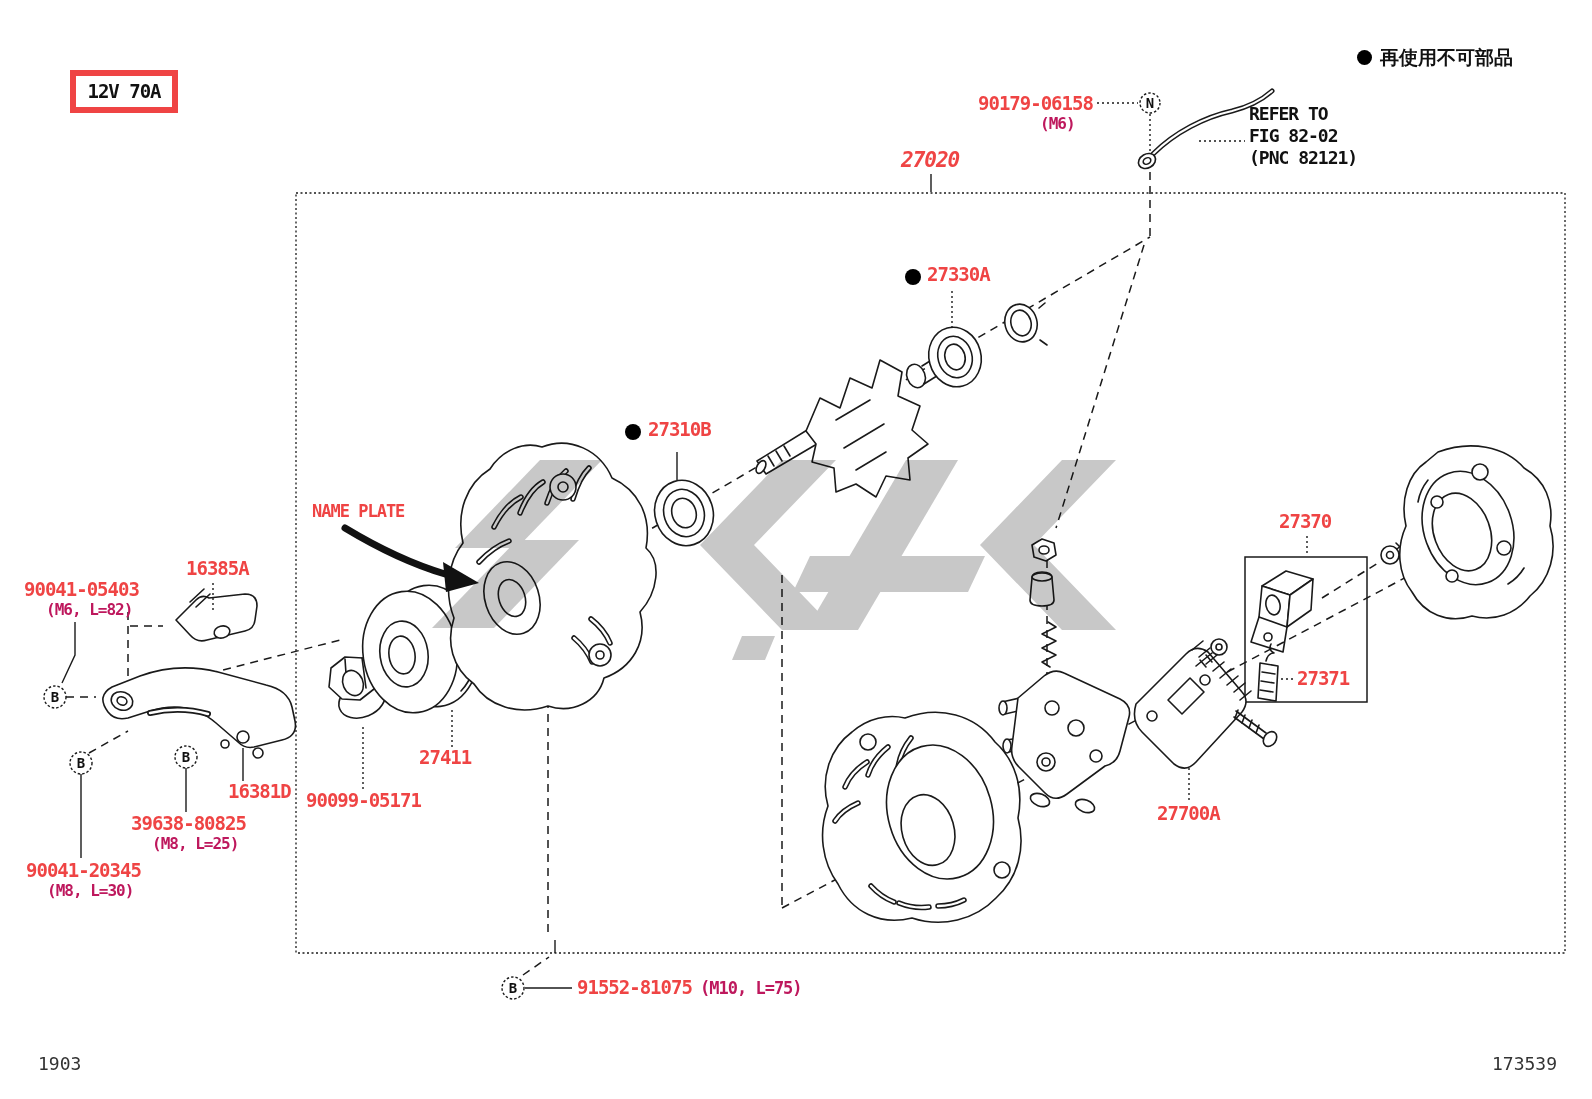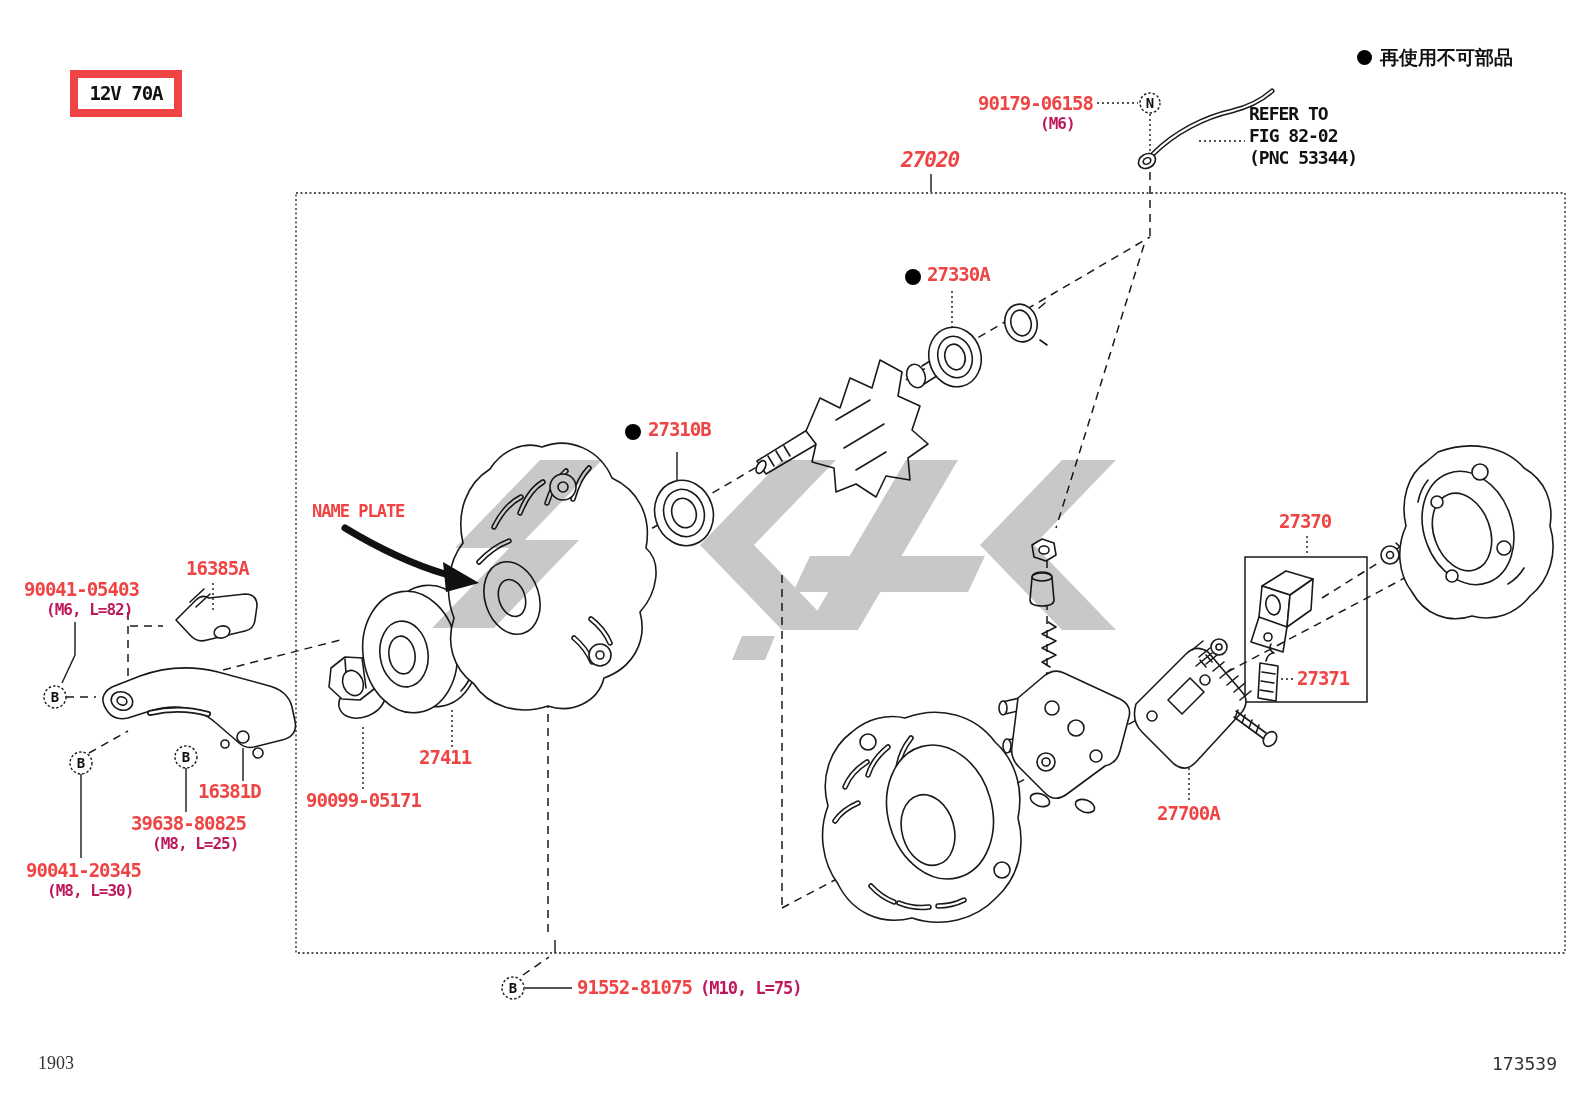--- a/index.html
+++ b/index.html
@@ -4,21 +4,21 @@
 <style>
   html,body{margin:0;padding:0;background:#fff;}
   .stage{position:relative;width:1592px;height:1099px;background:#fff;overflow:hidden;
          font-family:"DejaVu Sans Mono","Liberation Mono",monospace;color:#111;}
   svg{position:absolute;left:0;top:0;}
   .plbl{position:absolute;font-weight:bold;font-size:19px;letter-spacing:-1px;white-space:nowrap;color:#ef4444;}
   .plbl.big{font-size:21px;font-style:italic;}
   .psub{position:absolute;font-weight:bold;font-size:16px;letter-spacing:-1px;white-space:nowrap;color:#be185d;}
   .psub.big{font-size:17px;}
   .note{position:absolute;font-weight:bold;font-size:18px;letter-spacing:-1px;line-height:22px;white-space:nowrap;color:#111;}
-  .specbox{position:absolute;left:70px;top:70px;width:96px;height:31px;border:8px solid #ef4444;
+  .specbox{position:absolute;left:70px;top:70px;width:96px;height:31px;border:6px solid #ef4444;
            text-align:center;line-height:31px;font-weight:bold;font-size:19px;letter-spacing:-1px;}
   .dot{position:absolute;width:16px;height:16px;border-radius:50%;background:#000;}
   .dot.sm{width:15px;height:15px;}
   .legend{position:absolute;left:1380px;top:45px;font-size:19px;font-weight:bold;
           font-family:"DejaVu Sans","Liberation Sans",sans-serif;white-space:nowrap;}
   .footer{position:absolute;font-size:18px;font-weight:normal;color:#333;letter-spacing:0;}
 </style>
 </head>
 <body>
 
@@ -310,52 +310,52 @@
 
   <span class="dot sm" style="left:1357px;top:50px;"></span>
   <div class="legend">再使用不可部品</div>
 
   <div class="plbl" style="left:978px;top:92px;">90179-06158</div>
   <div class="psub" style="left:1040px;top:114px;">(M6)</div>
 
   <div class="note" style="left:1249px;top:103px;">
     <div>REFER TO</div>
     <div>FIG 82-02</div>
-    <div>(PNC 53344)</div>
+    <div>(PNC 82121)</div>
   </div>
 
   <div class="plbl big" style="left:901px;top:148px;">27020</div>
 
   <span class="dot" style="left:905px;top:269px;"></span>
   <div class="plbl" style="left:927px;top:263px;">27330A</div>
 
   <span class="dot" style="left:625px;top:424px;"></span>
   <div class="plbl" style="left:648px;top:418px;">27310B</div>
 
   <div class="plbl" style="left:312px;top:501px;font-size:17px;">NAME PLATE</div>
 
   <div class="plbl" style="left:186px;top:557px;">16385A</div>
 
   <div class="plbl" style="left:24px;top:578px;">90041-05403</div>
   <div class="psub" style="left:46px;top:600px;">(M6, L=82)</div>
 
-  <div class="plbl" style="left:198px;top:780px;">16381D</div>
+  <div class="plbl" style="left:228px;top:780px;">16381D</div>
 
   <div class="plbl" style="left:131px;top:812px;">39638-80825</div>
   <div class="psub" style="left:152px;top:834px;">(M8, L=25)</div>
 
   <div class="plbl" style="left:26px;top:859px;">90041-20345</div>
   <div class="psub" style="left:47px;top:881px;">(M8, L=30)</div>
 
   <div class="plbl" style="left:419px;top:746px;">27411</div>
   <div class="plbl" style="left:306px;top:789px;">90099-05171</div>
 
   <div class="plbl" style="left:1279px;top:510px;">27370</div>
   <div class="plbl" style="left:1297px;top:667px;">27371</div>
   <div class="plbl" style="left:1157px;top:802px;">27700A</div>
 
   <div class="plbl" style="left:577px;top:976px;">91552-81075</div>
   <div class="psub big" style="left:700px;top:978px;">(M10, L=75)</div>
 
-  <div class="footer" style="left:38px;top:1053px;font-family:Liberation Serif, serif;">1903</div>
+  <div class="footer" style="left:38px;top:1053px;">1903</div>
   <div class="footer" style="left:1492px;top:1053px;">173539</div>
 
 </div>
 
 </body></html>

